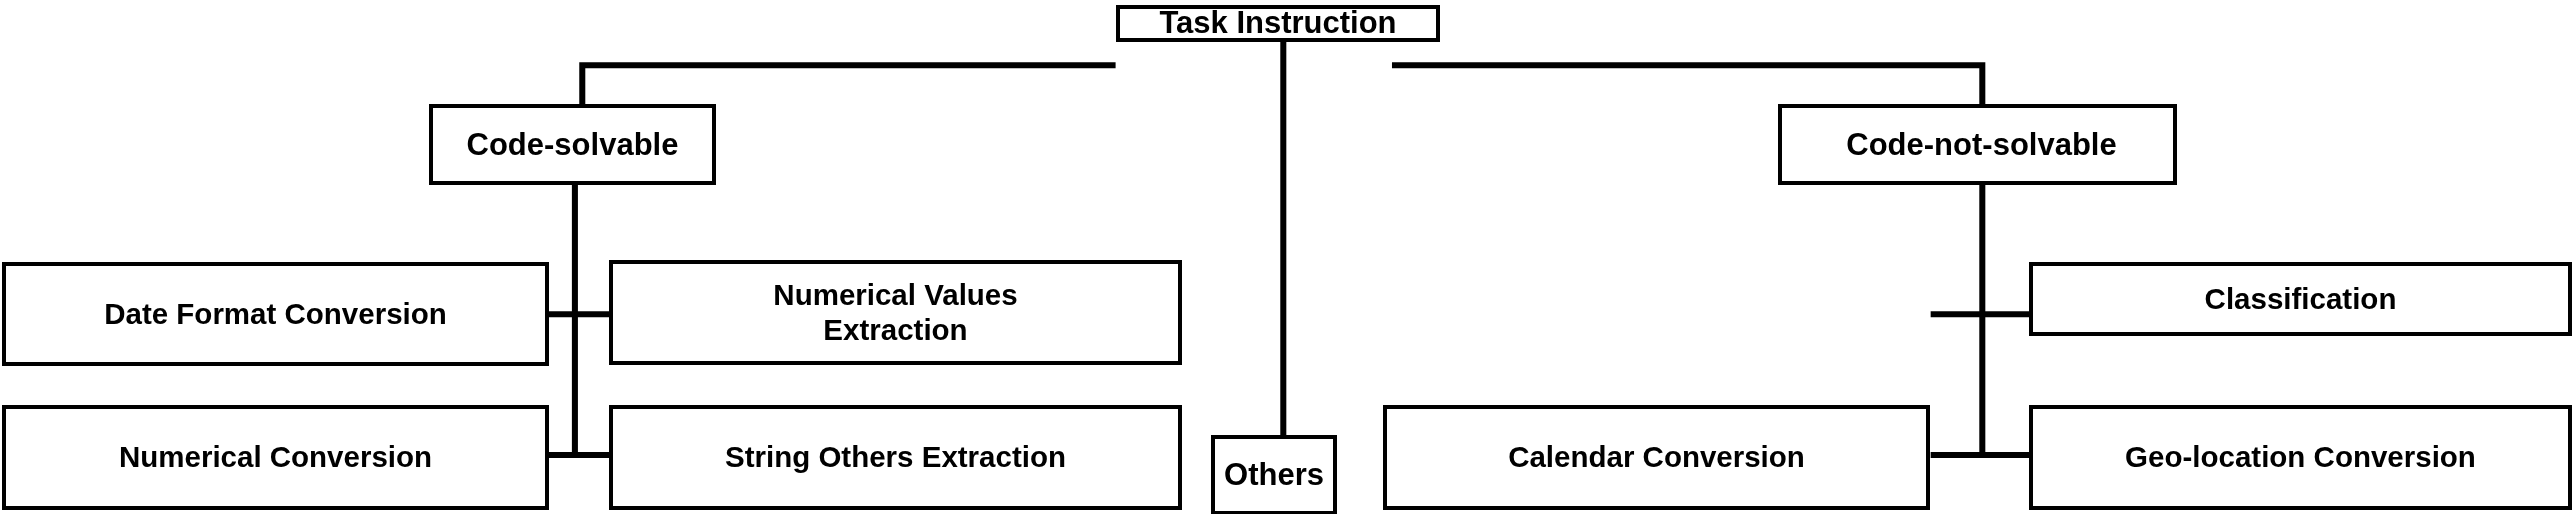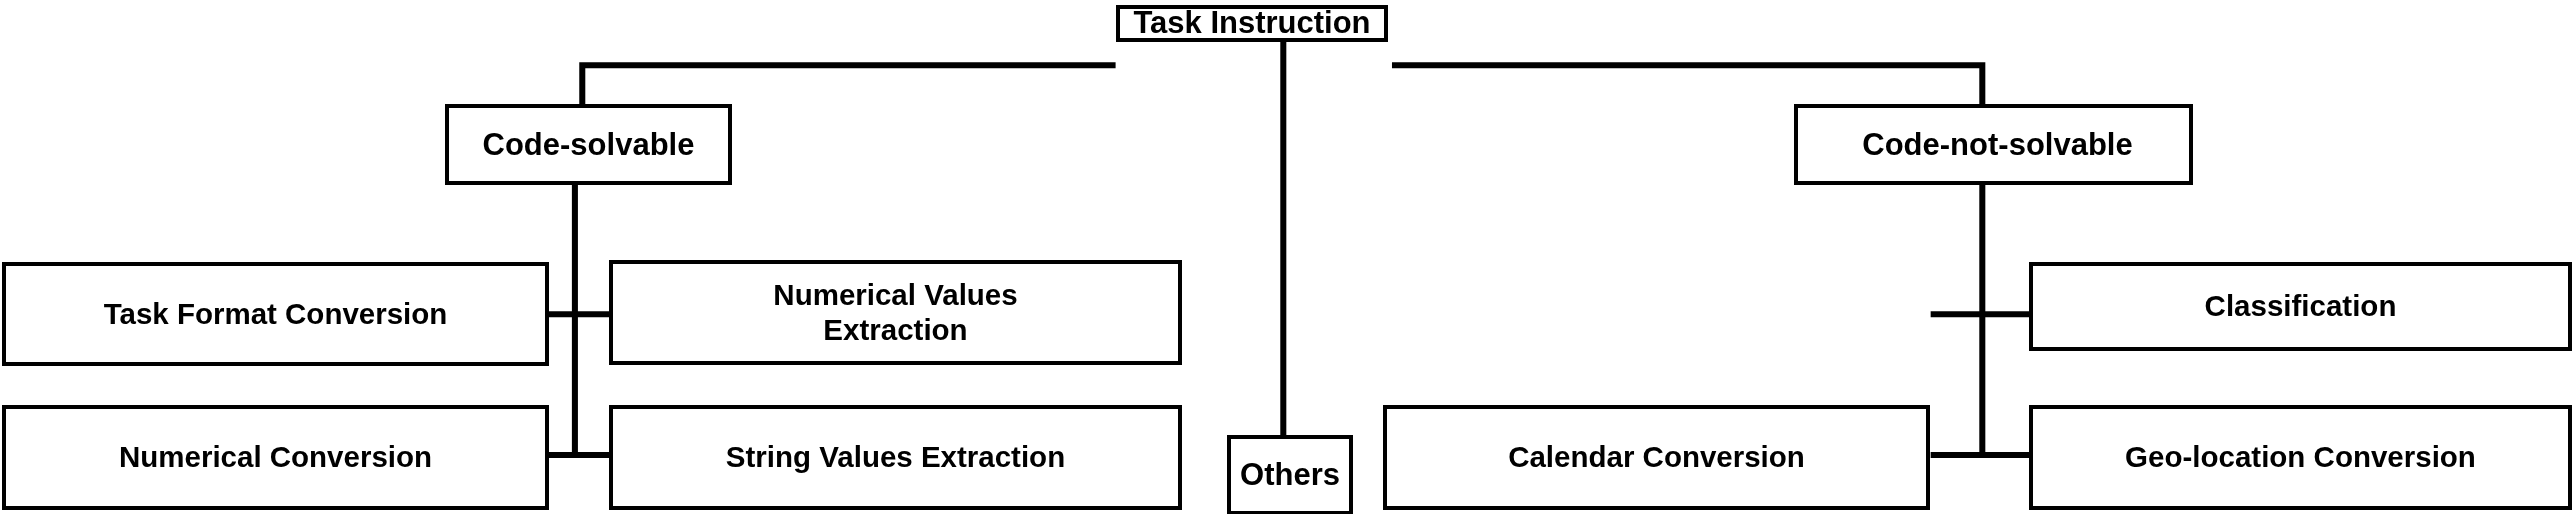--- a/index.html
+++ b/index.html
@@ -34,21 +34,21 @@
     align-items: center;
     justify-content: center;
     text-align: center;
     color: #000000;
     font-weight: bold;
     line-height: 1.16;
     white-space: pre-line;
     z-index: 5;
   }
   .node-root      { font-size: 31px; letter-spacing: 0px; }
-  .node-branch    { font-size: 31px; margin-left: 16px; }
+  .node-branch    { font-size: 31px; }
   .node-leaf      { font-size: 29.5px; font-stretch: semi-condensed; }
   .node-leaf-wide { font-size: 29.5px; }
 </style>
 </head>
 <body>
 
 <div id="diagram-root">
 
   <svg id="diagram-svg" viewBox="0 0 3840 767" aria-hidden="true">
     <g stroke="#000000" stroke-width="9" fill="none" stroke-linecap="butt">
@@ -66,38 +66,38 @@
       <path d="M 818 678 L 908 678"></path>
 
       <path d="M 2955 275 L 2955 678"></path>
 
       <path d="M 2878 468 L 3025 468"></path>
 
       <path d="M 2878 678 L 3025 678"></path>
     </g>
   </svg>
 
-  <div class="node node-root" style="left:1116px; top:4.7px; width:272px; height:37px;">Task Instruction</div>
+  <div class="node node-root" style="left:1116px; top:4.7px; width:324px; height:37px;">Task Instruction</div>
 
   <div class="node node-branch" style="left:429px; top:104px; width:287px; height:81px;">Code-solvable</div>
 
   <div class="node node-branch" style="left:1778px; top:104px; width:399px; height:81px;padding-left:8px;">Code-not-solvable</div>
 
-  <div class="node node-leaf" style="left:2px; top:262px; width:547px; height:104px;">Task Format Conversion</div>
+  <div class="node node-leaf" style="left:2px; top:262px; width:547px; height:104px;">Date Format Conversion</div>
 
   <div class="node node-leaf" style="left:2px; top:405px; width:547px; height:105px;">Numerical Conversion</div>
 
   <div class="node node-leaf" style="left:609px; top:260px; width:573px; height:105px;">Numerical Values
 Extraction</div>
 
-  <div class="node node-leaf" style="left:609px; top:405px; width:573px; height:105px;">String Values Extraction</div>
+  <div class="node node-leaf" style="left:609px; top:405px; width:573px; height:105px;">String Others Extraction</div>
 
   <div class="node node-branch" style="left:1211px; top:435px; width:126px; height:80px;">Others</div>
 
 
-  <div class="node node-leaf-wide" style="left:2029px; top:262px; width:543px; height:89px;">Classification</div>
+  <div class="node node-leaf-wide" style="left:2029px; top:262px; width:543px; height:74px;">Classification</div>
 
   <div class="node node-leaf-wide" style="left:2029px; top:405px; width:543px; height:105px;">Geo-location Conversion</div>
 
   <div class="node node-leaf" style="left:1383px; top:405px; width:547px; height:105px;">Calendar Conversion</div>
 
 </div>
 
 
 </body></html>

